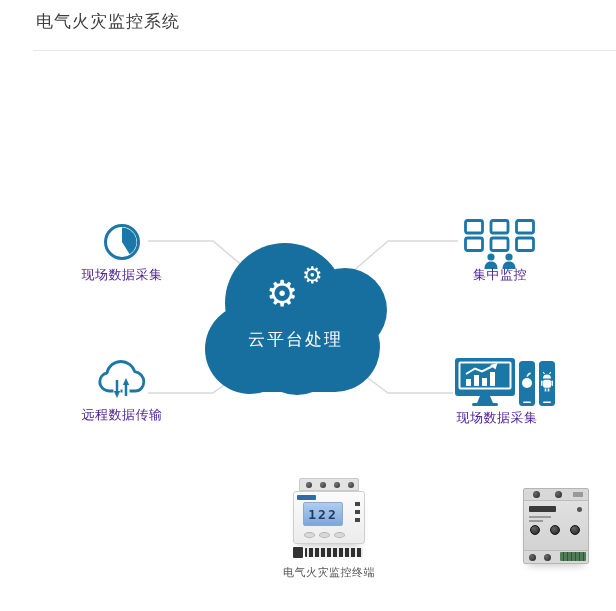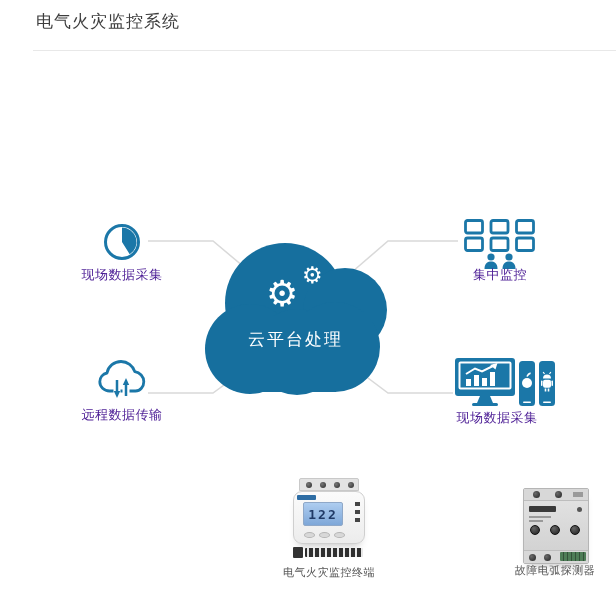--- a/index.html
+++ b/index.html
@@ -71,21 +71,21 @@
 
   
   #figure2 { left:283px; top:476px; width:92px; height:104px; }
   #figure2 .caption { bottom:0; }
   #device2 { position:absolute; left:10px; top:2px; width:72px; height:82px; }
   #d2-topterm { position:absolute; left:6px; right:6px; top:0; height:13px;
                 background:#e3e3e3; border:1px solid #c9c9c9; border-radius:2px 2px 0 0; }
   .screw { position:absolute; width:6px; height:6px; border-radius:50%;
            background:radial-gradient(circle at 35% 35%,#777,#2c2c2c); top:3px; }
   #d2-body { position:absolute; left:0; top:13px; width:72px; height:53px;
-             background:linear-gradient(#fbfbfb,#ececec); border:1px solid #cfcfcf; border-radius:9px;
+             background:linear-gradient(#fbfbfb,#ececec); border:1px solid #cfcfcf; border-radius:3px;
              box-shadow:0 6px 8px -5px rgba(0,0,0,0.25); }
   #d2-brand { position:absolute; left:3px; top:3px; width:19px; height:5px;
               background:#2e6da4; border-radius:1px; }
   #d2-lcd { position:absolute; left:9px; top:10px; width:40px; height:24px;
             background:linear-gradient(#aecdf0,#7ea7d8); border:1px solid #8fa8c8; border-radius:2px;
             text-align:center; line-height:23px; font-family:"DejaVu Sans Mono","Liberation Mono",monospace;
             font-size:13px; font-weight:bold; color:#203a66; letter-spacing:2px; }
   .d2-ind { position:absolute; right:4px; width:5px; height:4px; background:#454545; }
   #d2-btns { position:absolute; left:8px; bottom:4px; width:46px; height:7px; }
   .oval { position:absolute; width:11px; height:6px; border-radius:50%;
@@ -264,16 +264,15 @@
         <span class="knob" style="left:0"></span>
         <span class="knob" style="left:20px"></span>
         <span class="knob" style="left:40px"></span>
       </div>
       <div id="d3-botstrip">
         <span class="d3-dot" style="left:5px;top:3px"></span>
         <span class="d3-dot" style="left:20px;top:3px"></span>
         <div id="d3-green"></div>
       </div>
     </div>
-    <figcaption class="caption">故障电弧探测器</figcaption>
   </figure>
 
 </div>
 
 </body></html>

